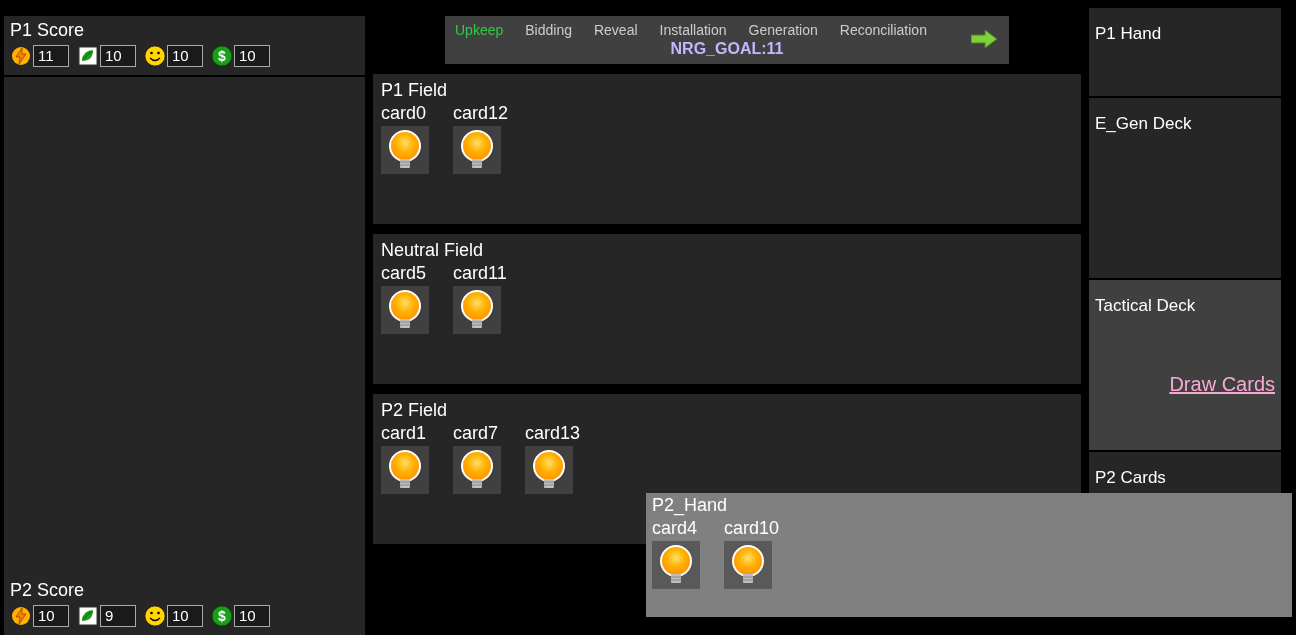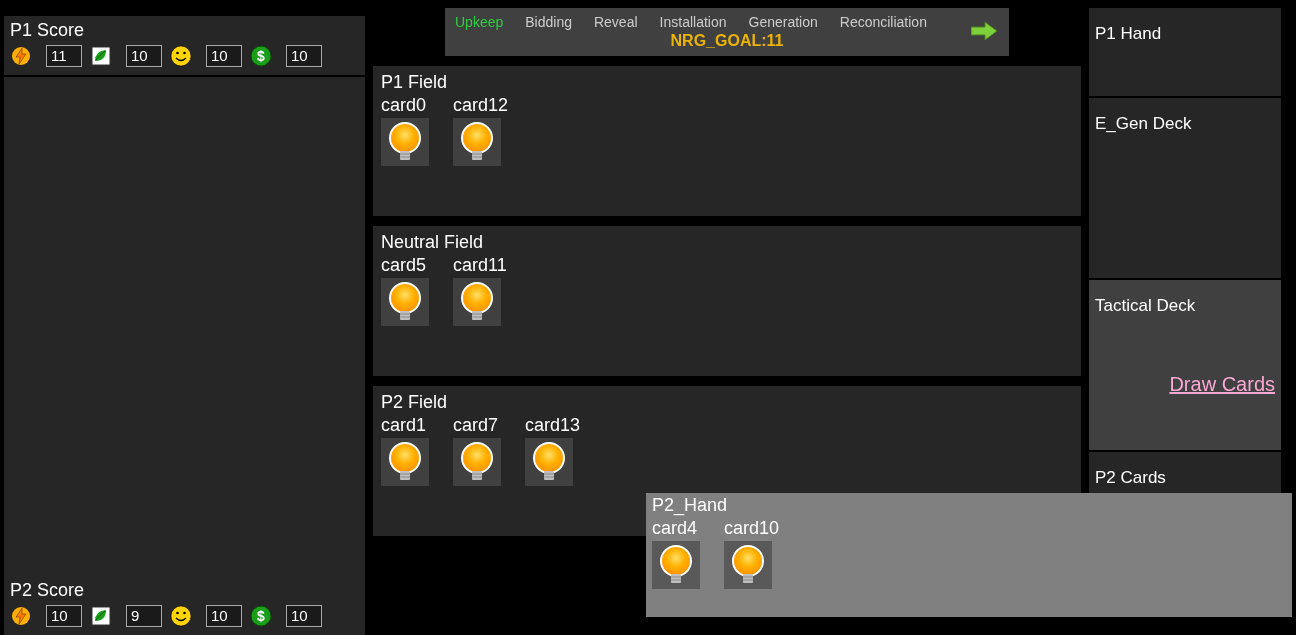--- a/index.html
+++ b/index.html
@@ -24,20 +24,21 @@
     width: 365px;
     display: flex;
     flex-direction: column;
     padding: 16px 0 0 4px;
   }
   .mid-col {
     width: 720px;
     padding: 8px 4px 0 8px;
     display: flex;
     flex-direction: column;
+    margin-top: 8px;
   }
   .right-col {
     width: 200px;
     padding: 8px 4px 0 4px;
     display: flex;
     flex-direction: column;
     gap: 2px;
   }
   .score-block {
     background: #262626;
@@ -48,21 +49,21 @@
     margin-bottom: 4px;
   }
   .score-row {
     display: flex;
     align-items: center;
     gap: 8px;
   }
   .stat {
     display: flex;
     align-items: center;
-    gap: 14px;
+    gap: 1px;
     justify-content: space-between;
   }
   .stat-icon {
     width: 22px;
     height: 22px;
     display: inline-flex;
     align-items: center;
     justify-content: center;
   }
   .stat-box {
@@ -91,21 +92,21 @@
     padding: 6px 10px 2px 10px;
   }
   .phase-row {
     display: flex;
     gap: 22px;
     font-size: 14px;
     color: #ccc;
   }
   .phase-row span.active { color: #2ecc40; }
   .nrg-goal {
-    color: #eab308;
+    color: #c4b5fd;
     font-weight: bold;
     text-align: center;
     font-size: 16px;
     margin-top: 2px;
   }
   .arrow-right {
     position: absolute;
     right: 12px;
     top: 14px;
   }

